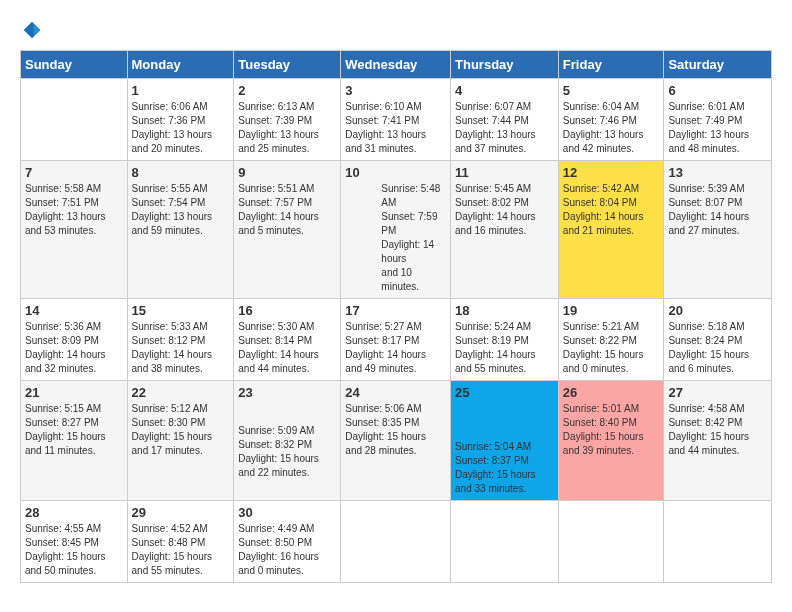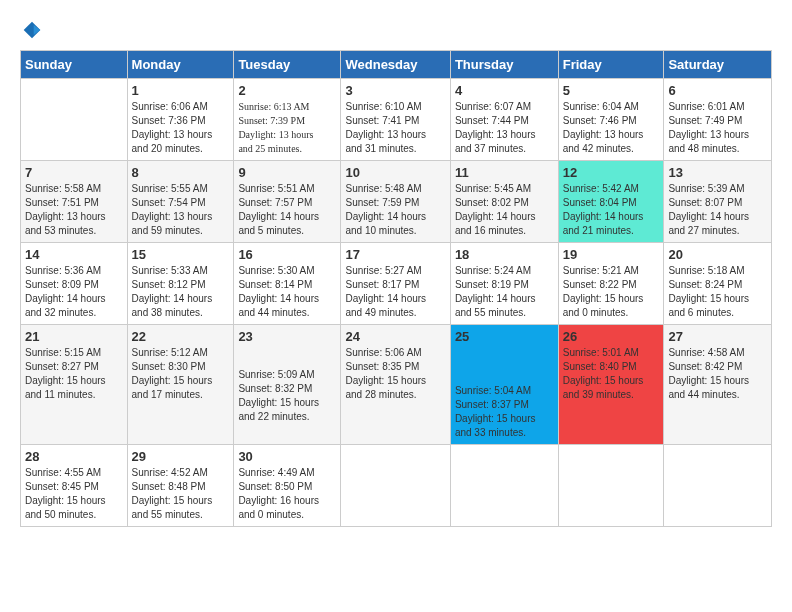--- a/index.html
+++ b/index.html
@@ -128,21 +128,21 @@
         <td class="empty-cell"></td>
         <td>
           <div class="day-num">1</div>
           <div class="day-info" style="white-space: pre-line;">Sunrise: 6:06 AM
 Sunset: 7:36 PM
 Daylight: 13 hours
 and 20 minutes.</div>
         </td>
         <td>
           <div class="day-num">2</div>
-          <div class="day-info" style="white-space: pre-line; font-family: Liberation Serif, serif;">Sunrise: 6:13 AM
+          <div class="day-info" style="white-space: pre-line;">Sunrise: 6:13 AM
 Sunset: 7:39 PM
 Daylight: 13 hours
 and 25 minutes.</div>
         </td>
         <td>
           <div class="day-num">3</div>
           <div class="day-info" style="white-space: pre-line;">Sunrise: 6:10 AM
 Sunset: 7:41 PM
 Daylight: 13 hours
 and 31 minutes.</div>
@@ -186,33 +186,33 @@
         </td>
         <td style="background: rgb(245, 245, 245);">
           <div class="day-num">9</div>
           <div class="day-info" style="white-space: pre-line;">Sunrise: 5:51 AM
 Sunset: 7:57 PM
 Daylight: 14 hours
 and 5 minutes.</div>
         </td>
         <td style="background: rgb(245, 245, 245);">
           <div class="day-num">10</div>
-          <div class="day-info" style="white-space: pre-line;">Sunrise: 5:48 AM
+          <div class="day-info" style="white-space: pre-line; margin-left: 36px;">Sunrise: 5:48 AM
 Sunset: 7:59 PM
 Daylight: 14 hours
 and 10 minutes.</div>
         </td>
         <td style="background: rgb(245, 245, 245);">
           <div class="day-num">11</div>
           <div class="day-info" style="white-space: pre-line;">Sunrise: 5:45 AM
 Sunset: 8:02 PM
 Daylight: 14 hours
 and 16 minutes.</div>
         </td>
-        <td style="background: #5eead4; margin-top: 43px;">
+        <td style="background: #fde047; margin-top: 43px;">
           <div class="day-num">12</div>
           <div class="day-info" style="white-space: pre-line;">Sunrise: 5:42 AM
 Sunset: 8:04 PM
 Daylight: 14 hours
 and 21 minutes.</div>
         </td>
         <td style="background: rgb(245, 245, 245);">
           <div class="day-num">13</div>
           <div class="day-info" style="white-space: pre-line;">Sunrise: 5:39 AM
 Sunset: 8:07 PM
@@ -300,21 +300,21 @@
 Daylight: 15 hours
 and 28 minutes.</div>
         </td>
         <td style="background: #0ea5e9;">
           <div class="day-num">25</div>
           <div class="day-info" style="white-space: pre-line; margin-top: 40px;">Sunrise: 5:04 AM
 Sunset: 8:37 PM
 Daylight: 15 hours
 and 33 minutes.</div>
         </td>
-        <td style="background: #ef4444;">
+        <td style="background: #fca5a5;">
           <div class="day-num">26</div>
           <div class="day-info" style="white-space: pre-line;">Sunrise: 5:01 AM
 Sunset: 8:40 PM
 Daylight: 15 hours
 and 39 minutes.</div>
         </td>
         <td style="background: rgb(245, 245, 245);">
           <div class="day-num">27</div>
           <div class="day-info" style="white-space: pre-line;">Sunrise: 4:58 AM
 Sunset: 8:42 PM

